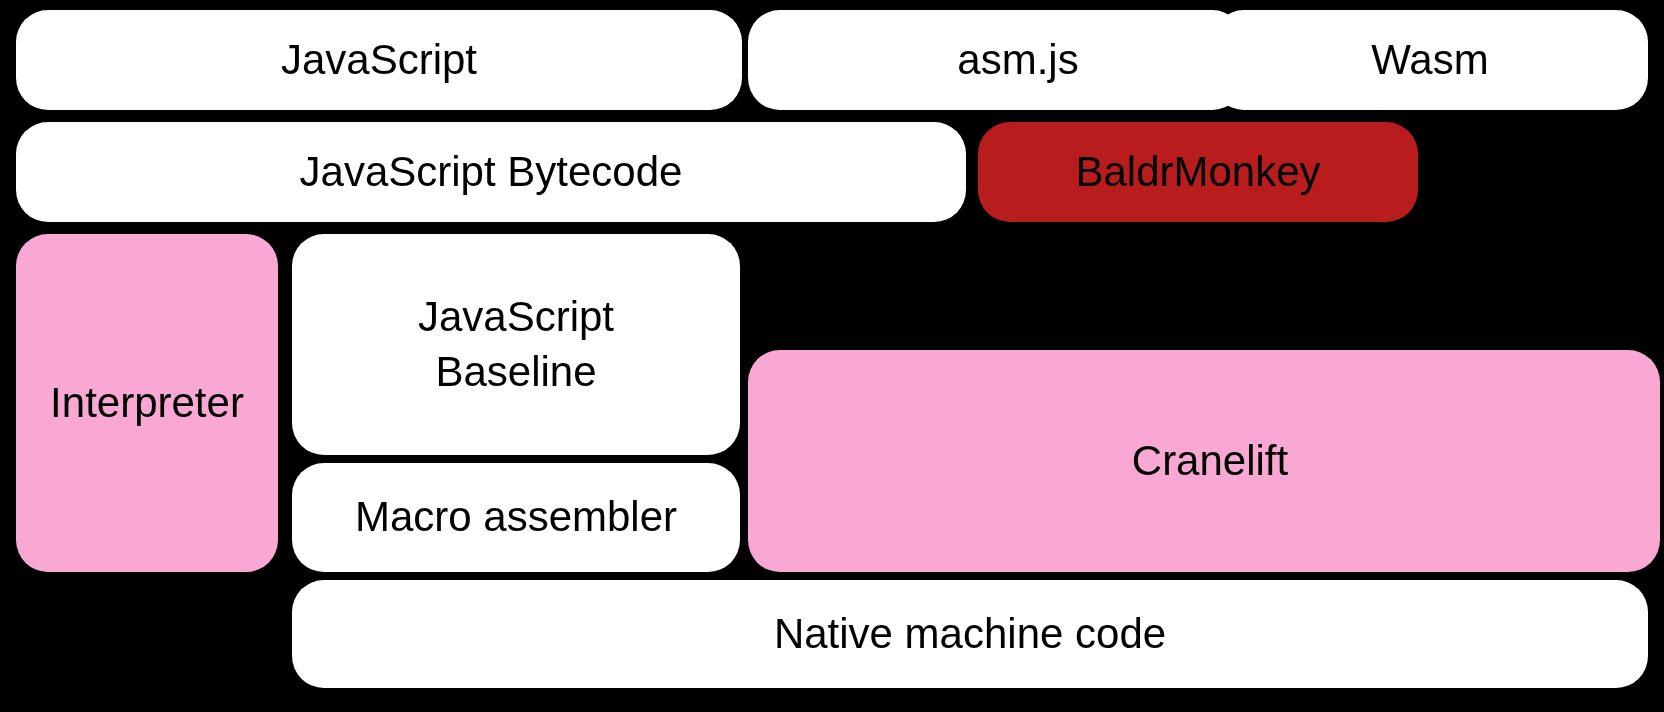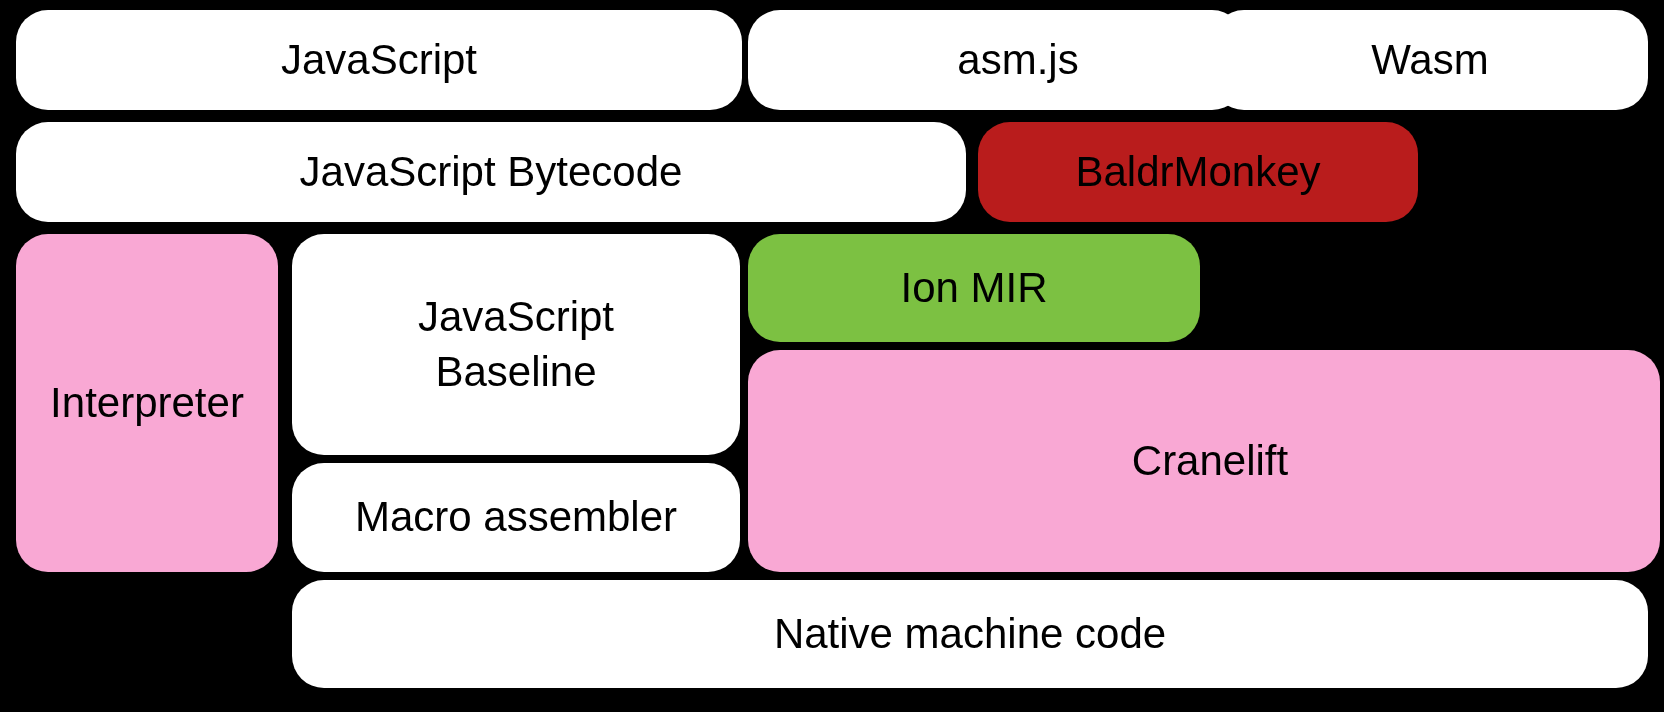--- a/index.html
+++ b/index.html
@@ -69,23 +69,20 @@
 
   <div class="node n-interpreter" style="background-color: #f9a8d4;">
     <span>Interpreter</span>
   </div>
 
   <div class="node n-baseline" style="background-color: rgb(255, 255, 255);">
     <span>JavaScript
 Baseline</span>
   </div>
 
-  <div class="node n-ionmir" style="background-color: rgb(124, 193, 66);">
-    <span>Ion MIR</span>
-  </div>
 
   <div class="node n-cranelift" style="background-color: #f9a8d4; padding-left: 12px;">
     <span>Cranelift</span>
   </div>
 
   <div class="node n-native" style="background-color: rgb(255, 255, 255);">
     <span>Native machine code</span>
   </div>
 
   <div class="node n-macroassembler" style="background-color: rgb(255, 255, 255);">

